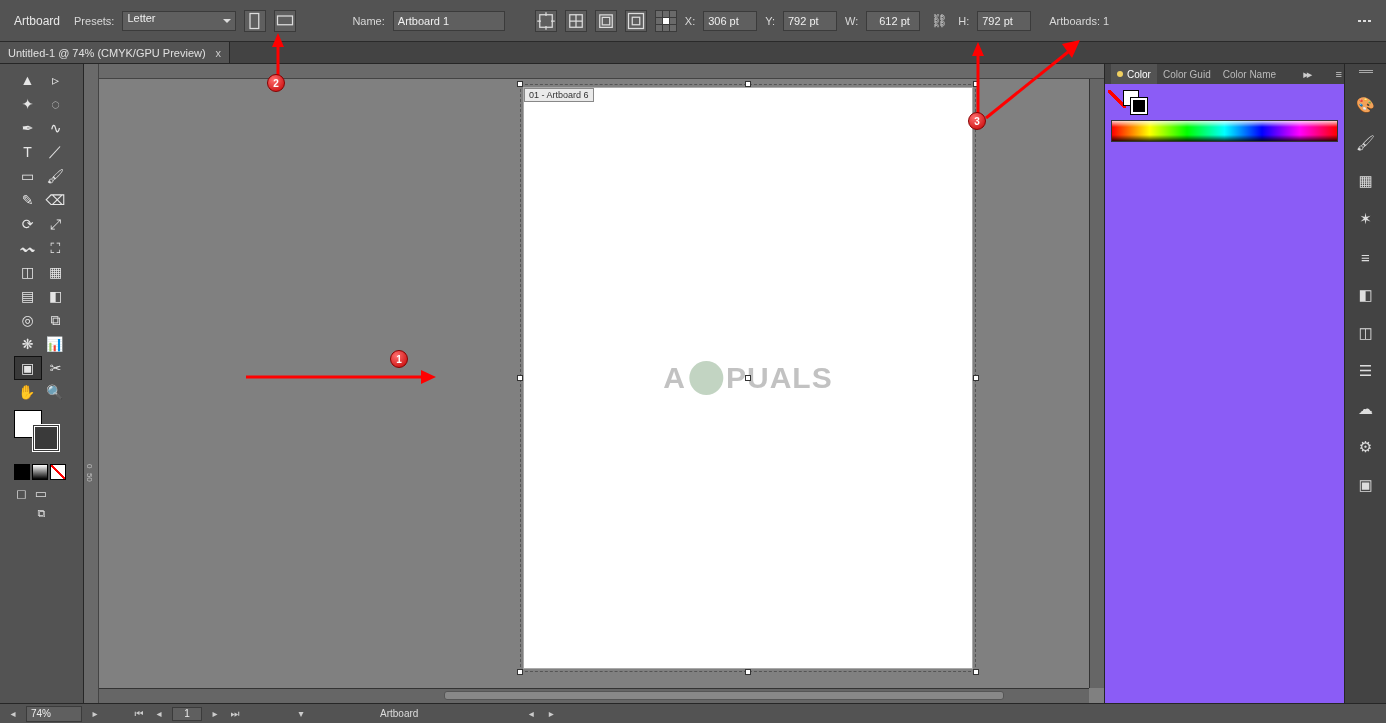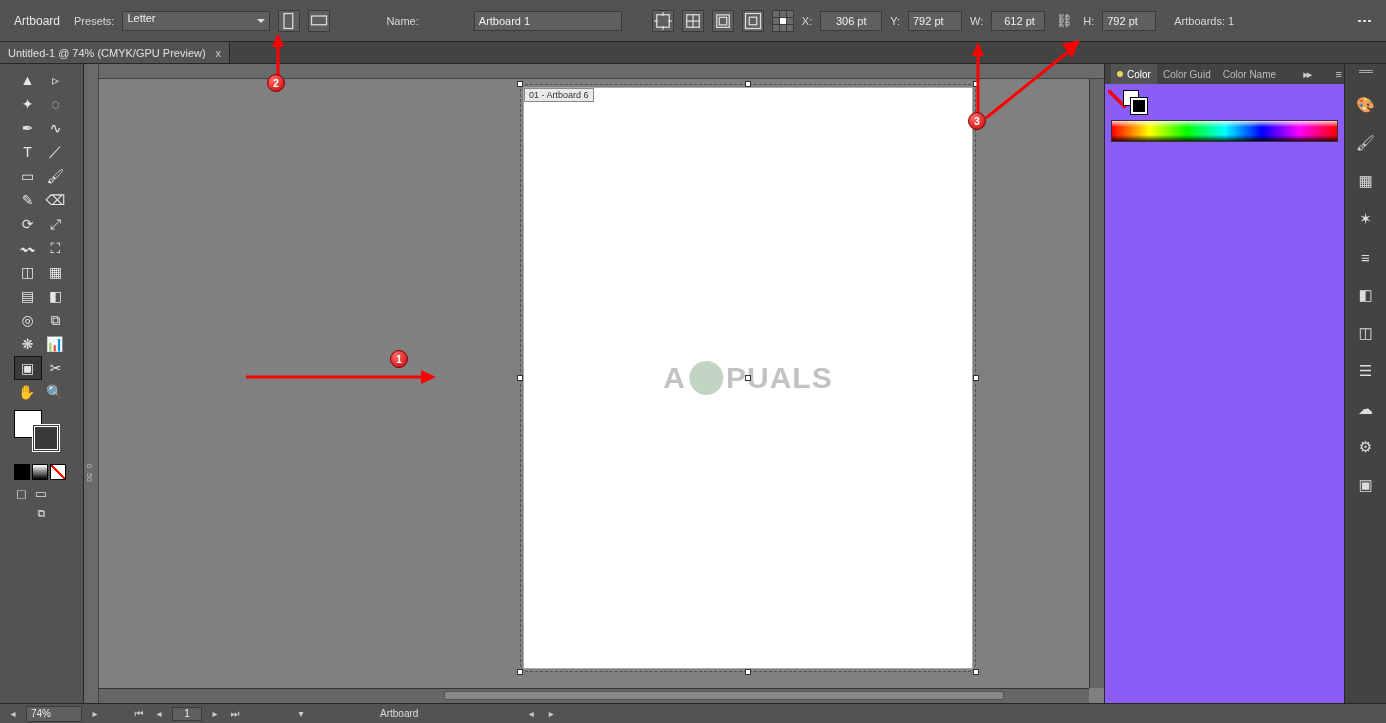--- a/index.html
+++ b/index.html
@@ -3,21 +3,21 @@
 <meta charset="utf-8">
 <style>
 * { margin:0; padding:0; box-sizing:border-box; font-family:"Helvetica Neue",Arial,sans-serif; -webkit-user-select:none; user-select:none; }
 body { background:#535353; width:1386px; height:723px; overflow:hidden; position:relative; color:#e0e0e0; font-size:11px; }
 
 
 .top-bar { height:42px; background:#535353; border-bottom:1px solid #2a2a2a; display:flex; align-items:center; padding:0 8px; gap:8px; }
 .top-bar .mode-label { color:#e8e8e8; font-size:12px; padding:0 6px; }
 .top-bar .lbl { color:#d8d8d8; font-size:11px; }
 .top-bar .field { background:#5f5f5f; border:1px solid #3b3b3b; color:#f0f0f0; height:20px; font-size:11px; padding:0 4px; }
-.preset-sel { width:148px; position:relative; }
+.preset-sel { width:114px; position:relative; }
 .preset-sel:after { content:""; position:absolute; right:4px; top:7px; border:4px solid transparent; border-top-color:#ddd; pointer-events:none; }
 .icon-btn { width:22px; height:22px; background:#5f5f5f; border:1px solid #3b3b3b; display:flex; align-items:center; justify-content:center; color:#ddd; font-size:11px; cursor:pointer; }
 .ref-grid { width:22px; height:22px; display:grid; grid-template-columns:repeat(3,1fr); grid-template-rows:repeat(3,1fr); gap:1px; background:#3b3b3b; border:1px solid #3b3b3b; }
 .ref-grid span { background:#6a6a6a; }
 .constrain-ico { width:22px; height:20px; display:flex; align-items:center; justify-content:center; font-size:13px; color:#ddd; }
 .menu-expand { margin-left:auto; width:20px; display:flex; gap:2px; }
 .menu-expand i { width:3px; height:2px; background:#ddd; display:block; }
 
 
 .doc-tabs { height:22px; background:#434343; border-bottom:1px solid #262626; display:flex; align-items:stretch; }
@@ -104,21 +104,21 @@
         <rect x="4" y="2" width="7" height="12" fill="none" stroke="#ddd"></rect>
       </svg>
   </div>
   <div class="icon-btn">
     <svg viewBox="0 0 16 16">
         <rect x="2" y="4" width="12" height="7" fill="none" stroke="#ddd"></rect>
       </svg>
   </div>
   <span style="width:40px"></span>
   <span class="lbl">Name:</span>
-  <input class="field" style="width: 148px; margin-left: 47px;" value="Artboard 1">
+  <input class="field" style="width: 112px;" value="Artboard 1">
   <span style="width:14px"></span>
   <div class="icon-btn">
       <svg viewBox="0 0 16 16">
         <rect x="3" y="3" width="10" height="10" fill="none" stroke="#ddd"></rect>
         <path d="M8 1v3M8 12v3M1 8h3M12 8h3" stroke="#ddd"></path>
       </svg>
     </div>
   <div class="icon-btn">
       <svg viewBox="0 0 16 16">
         <rect x="3" y="3" width="10" height="10" fill="none" stroke="#ddd"></rect>
@@ -141,21 +141,21 @@
       <span></span>
       <span></span>
       <span></span>
       <span style="background:#fff"></span>
       <span></span>
       <span></span>
       <span></span>
       <span></span>
   </div>
   <span class="lbl">X:</span>
-  <input class="field" style="width: 62px; text-align: center;" value="306 pt">
+  <input class="field" style="width: 54px;" value="306 pt">
   <span class="lbl">Y:</span>
   <input class="field" style="width: 54px;" value="792 pt">
   <span class="lbl">W:</span>
   <input class="field" style="width: 54px; padding-left: 12px;" value="612 pt">
   <span class="constrain-ico">⛓</span>
   <span class="lbl">H:</span>
   <input class="field" style="width: 54px;" value="792 pt">
   <span class="lbl" style="margin-left:10px">Artboards: 1</span>
   <div class="menu-expand">
       <i></i>

